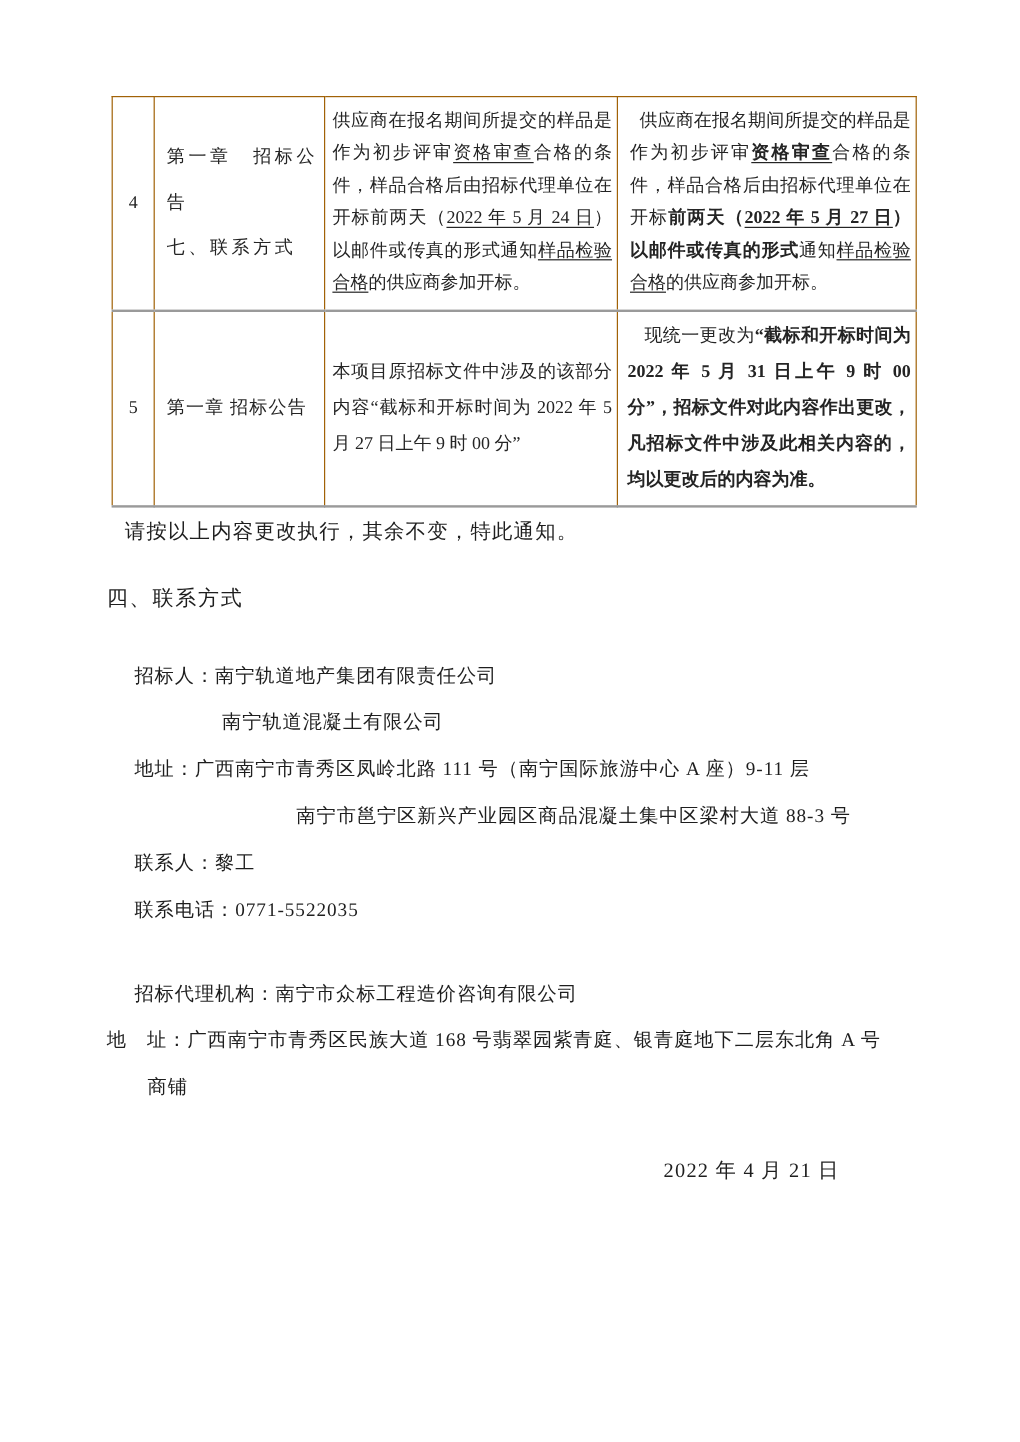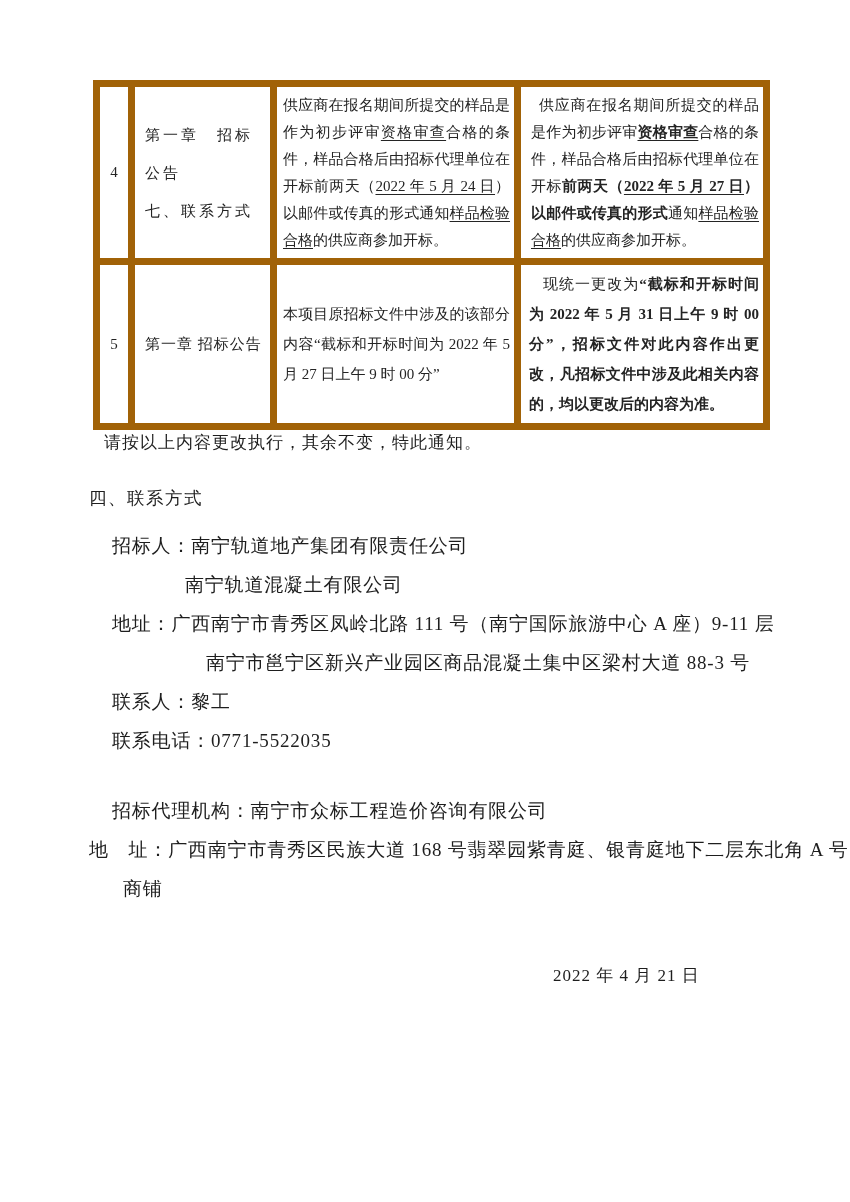--- a/index.html
+++ b/index.html
@@ -12,21 +12,21 @@
     overflow:hidden;
   }
   
   .change-table{
     position:absolute;left:93px;top:80px;
     width:670px;
     border-collapse:collapse;table-layout:fixed;
     border:1px solid #6e6e6e;
   }
   .change-table td{
-    border:7px solid #a16207;
+    border:1px solid #a16207;
     vertical-align:middle;
     font-size:15px;
     color:#242424;
   }
   .change-table tr.row-4{height:178px;}
   .change-table tr.row-5{height:163px;}
   .change-table tr.row-5 td{border-top:2px solid #9a9a9a;}
   .change-table{border-bottom:2px solid #9a9a9a;}
   .c-no{text-align:center;font-size:15px;}
   .c-sec{padding:0 4px 0 10px;}
@@ -45,22 +45,22 @@
   
   .note{
     position:absolute;left:104px;top:431px;
     font-size:17px;letter-spacing:1px;color:#1e1e1e;
   }
   .sec-title{
     position:absolute;left:89px;top:486px;
     font-size:17.5px;letter-spacing:1.5px;
   }
   .contacts{
-    position:absolute;left:88px;top:526px;width:700px;
-    font-size:19px;
+    position:absolute;left:88px;top:544px;width:700px;
+    font-size:16px;
   }
   .contact-line{
     line-height:39px;
     white-space:nowrap;
     letter-spacing:0.8px;
   }
   .gap{height:31px;}
   .l1{margin-left:24px;}
   .l1t{margin-left:1px;}
   .l2b{margin-left:80px;text-align:center;}

